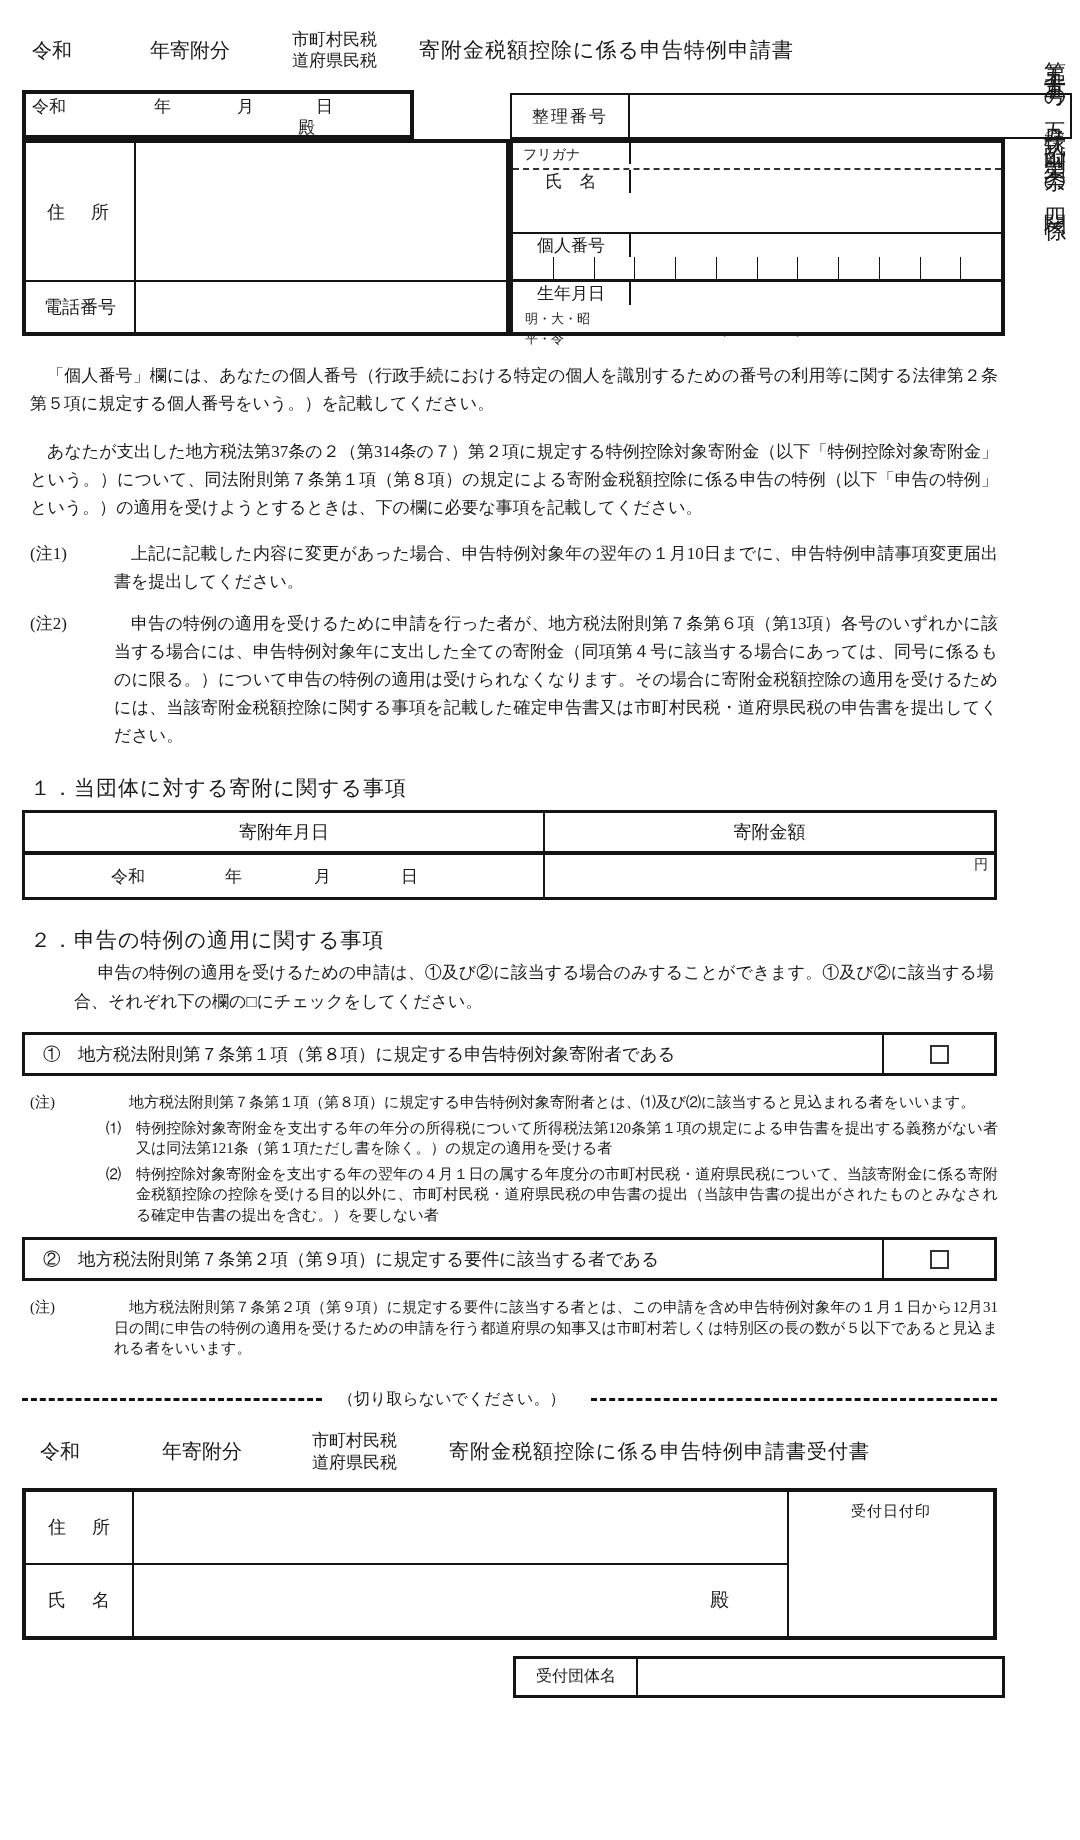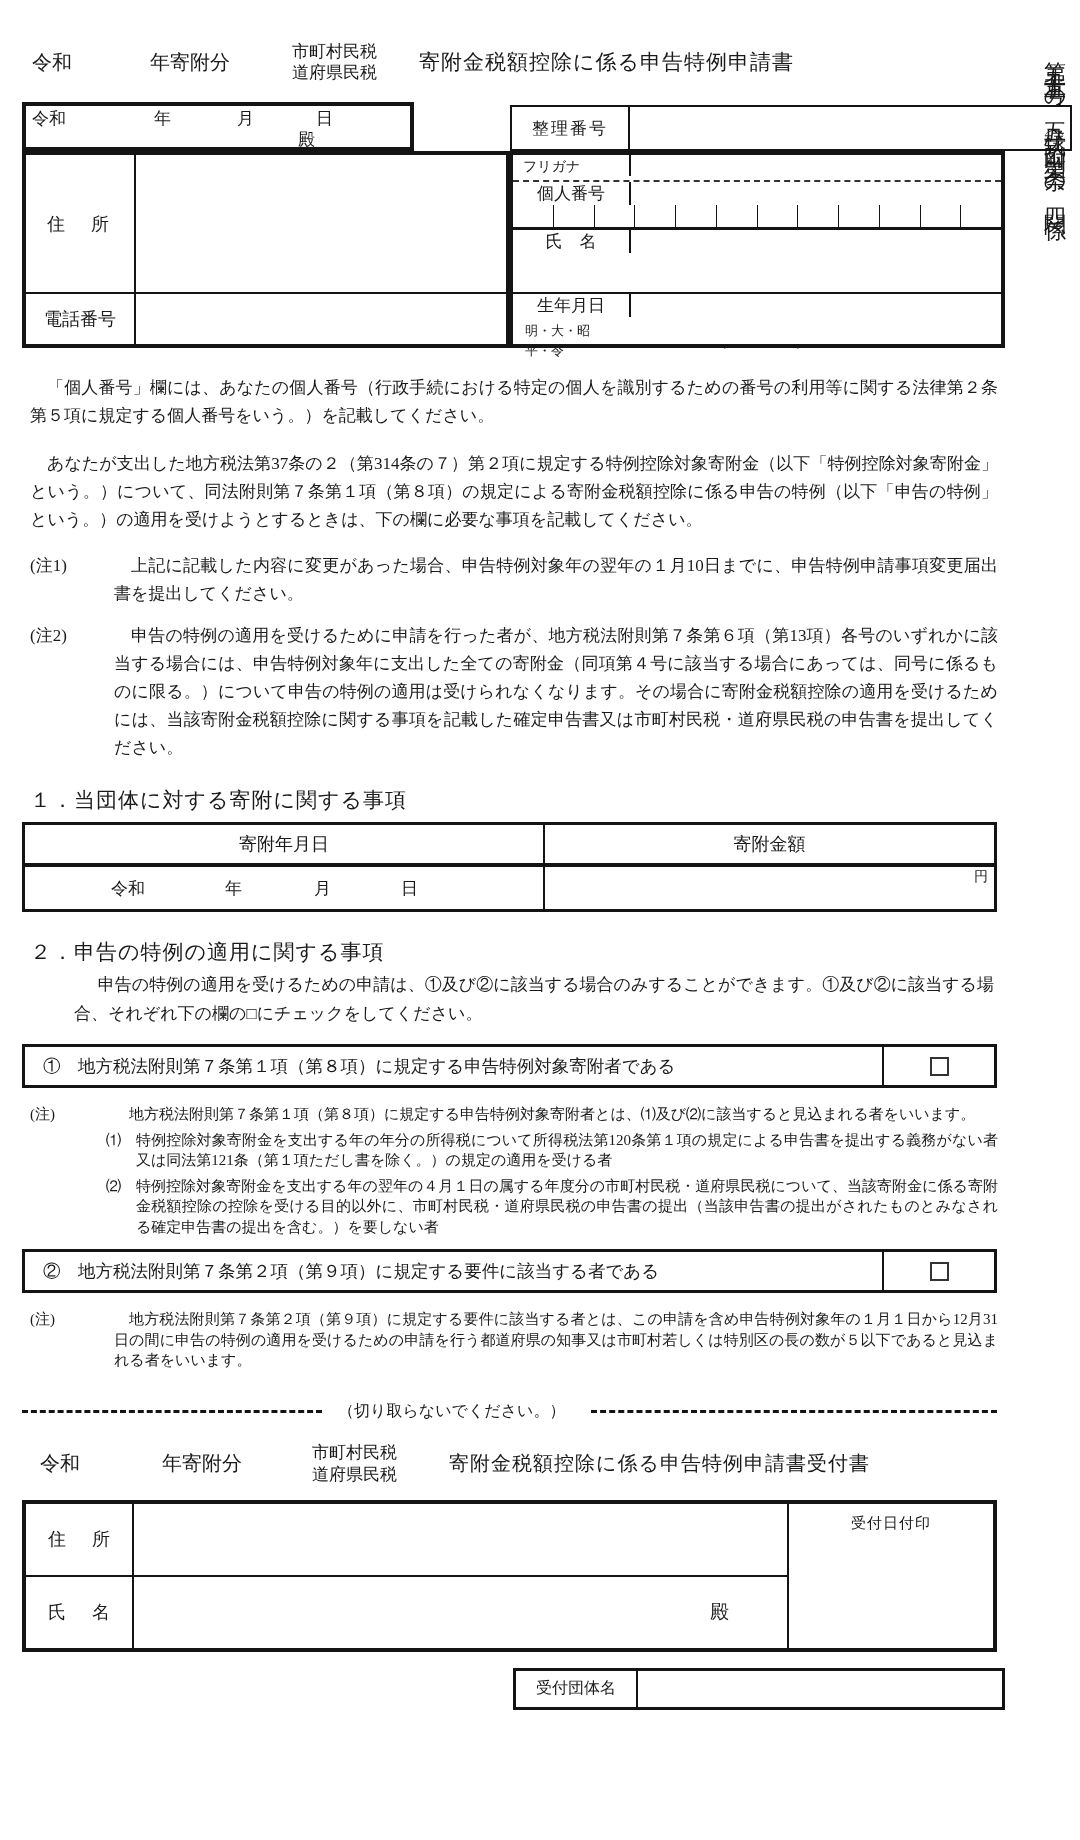--- a/index.html
+++ b/index.html
@@ -5,21 +5,21 @@
   * { box-sizing: border-box; margin: 0; padding: 0; }
   html,body { background:#ffffff; }
   body {
     width:1080px; height:1840px;
     font-family:"Liberation Serif","DejaVu Serif",serif;
     color:#1a1a1a;
     position:relative;
     overflow:hidden;
   }
   .page { position:relative; width:1080px; height:1840px; }
-  .content { position:absolute; left:22px; top:16px; width:983px; }
+  .content { position:absolute; left:22px; top:4px; width:983px; }
 
   
   .header-row { display:flex; align-items:center; margin-top:18px; height:56px; }
   .hdr-era { font-size:20px; margin-left:10px; }
   .hdr-suffix { font-size:20px; margin-left:78px; }
   .hdr-tax { font-size:17px; line-height:1.25; margin-left:62px; text-align:left; }
   .hdr-title { font-size:21px; margin-left:42px; letter-spacing:1px; }
 
   
   .vertical-code {
@@ -196,42 +196,42 @@
           <div class="lb-label" style="letter-spacing:0;">電話番号</div>
           <div class="lb-value"></div>
         </div>
       </div>
 
       <div class="right-box">
         <div class="rb-row row-furi">
           <div class="rb-label">フリガナ</div>
           <div class="rb-value"></div>
         </div>
+        <div class="rb-row row-name">
+          <div class="rb-label center">氏　名</div>
+          <div class="rb-value"></div>
+        </div>
         <div class="rb-row row-kojin">
           <div class="rb-label center">個人番号</div>
           <div class="rb-value">
             <div class="kojin-cells">
               <div class="kojin-cell"></div>
               <div class="kojin-cell"></div>
               <div class="kojin-cell"></div>
               <div class="kojin-cell"></div>
               <div class="kojin-cell"></div>
               <div class="kojin-cell"></div>
               <div class="kojin-cell"></div>
               <div class="kojin-cell"></div>
               <div class="kojin-cell"></div>
               <div class="kojin-cell"></div>
               <div class="kojin-cell"></div>
               <div class="kojin-cell"></div>
             </div>
           </div>
-        </div>
-        <div class="rb-row row-name">
-          <div class="rb-label center">氏　名</div>
-          <div class="rb-value"></div>
         </div>
         <div class="rb-row row-birth">
           <div class="rb-label center">生年月日</div>
           <div class="rb-value">
             <div class="birth-eras">
               <span>明・大・昭</span><br>
               <span>平・令</span>
             </div>
             <span class="birth-dot1">・</span>
             <span class="birth-dot2">・</span>

